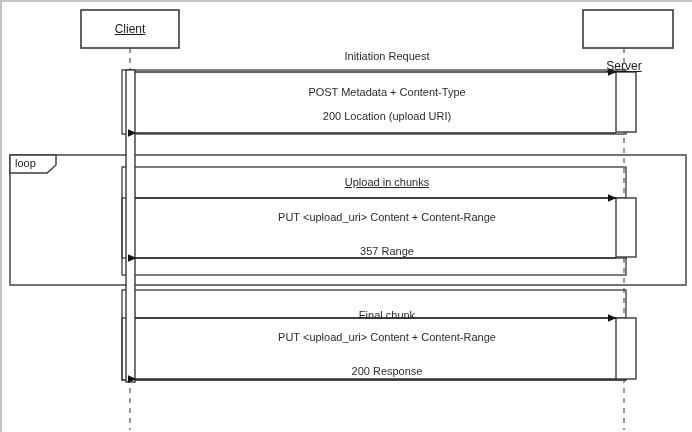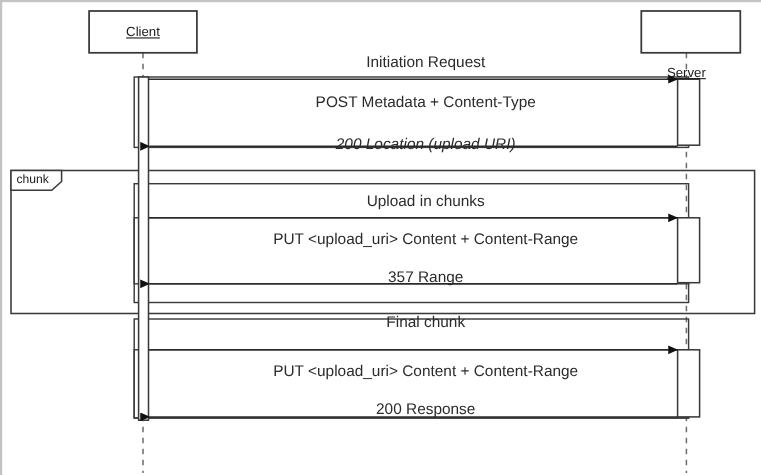--- a/index.html
+++ b/index.html
@@ -2,21 +2,21 @@
 <html><head>
 <meta charset="utf-8">
 <style>
   html,body{margin:0;padding:0;background:#ffffff;}
   body{width:692px;height:432px;overflow:hidden;
        font-family:"Liberation Sans","DejaVu Sans",sans-serif;}
   #canvas{position:relative;width:692px;height:432px;background:#ffffff;
           border-top:2px solid #c3c3c3;border-left:2px solid #c3c3c3;
           box-sizing:border-box;}
   svg{position:absolute;left:0;top:0;}
-  .lbl{position:absolute;color:#2b2b2b;font-size:14px;line-height:12px;
+  .lbl{position:absolute;color:#2b2b2b;font-size:11px;line-height:12px;
        white-space:nowrap;transform:translateX(-50%);}
   .actorname{position:absolute;font-size:12px;color:#1a1a1a;
        text-decoration:underline;white-space:nowrap;transform:translateX(-50%);}
   .looptag{position:absolute;font-size:11px;color:#1a1a1a;white-space:nowrap;}
 </style>
 </head>
 <body>
 
 <div id="canvas">
 
@@ -67,27 +67,27 @@
       <line x1="133" y1="196" x2="614" y2="196" marker-end="url(#ah-r)"></line>
       <line x1="614" y1="256" x2="134" y2="256" marker-end="url(#ah-l)"></line>
       <line x1="133" y1="316" x2="614" y2="316" marker-end="url(#ah-r)"></line>
       <line x1="614" y1="377" x2="134" y2="377" marker-end="url(#ah-l)"></line>
     </g>
   </svg>
 
   <div class="actorname" style="left:128px;top:20px;">Client</div>
   <div class="actorname" style="left:622px;top:20px;margin-top:37px;">Server</div>
 
-  <div class="looptag" style="left:13px;top:155px;">chunk</div>
+  <div class="looptag" style="left:13px;top:155px;">loop</div>
 
   <div class="lbl" style="left:385px;top:48px;">Initiation Request</div>
   <div class="lbl" style="left:385px;top:84px;text-align:center;">POST Metadata + Content-Type</div>
-  <div class="lbl" style="left:385px;top:122px;font-style:italic;">200 Location (upload URI)</div>
+  <div class="lbl" style="left:385px;top:108px;">200 Location (upload URI)</div>
 
-  <div class="lbl" style="left:385px;top:174px;">Upload in chunks</div>
+  <div class="lbl" style="left:385px;top:174px;text-decoration:underline;">Upload in chunks</div>
   <div class="lbl" style="left:385px;top:209px;">PUT &lt;upload_uri&gt; Content + Content-Range</div>
   <div class="lbl" style="left:385px;top:243px;">357 Range</div>
 
-  <div class="lbl" style="left:385px;top:284px;">Final chunk</div>
+  <div class="lbl" style="left:385px;top:307px;">Final chunk</div>
   <div class="lbl" style="left:385px;top:329px;">PUT &lt;upload_uri&gt; Content + Content-Range</div>
   <div class="lbl" style="left:385px;top:363px;text-align:center;">200 Response</div>
 
 </div>
 
 </body></html>

